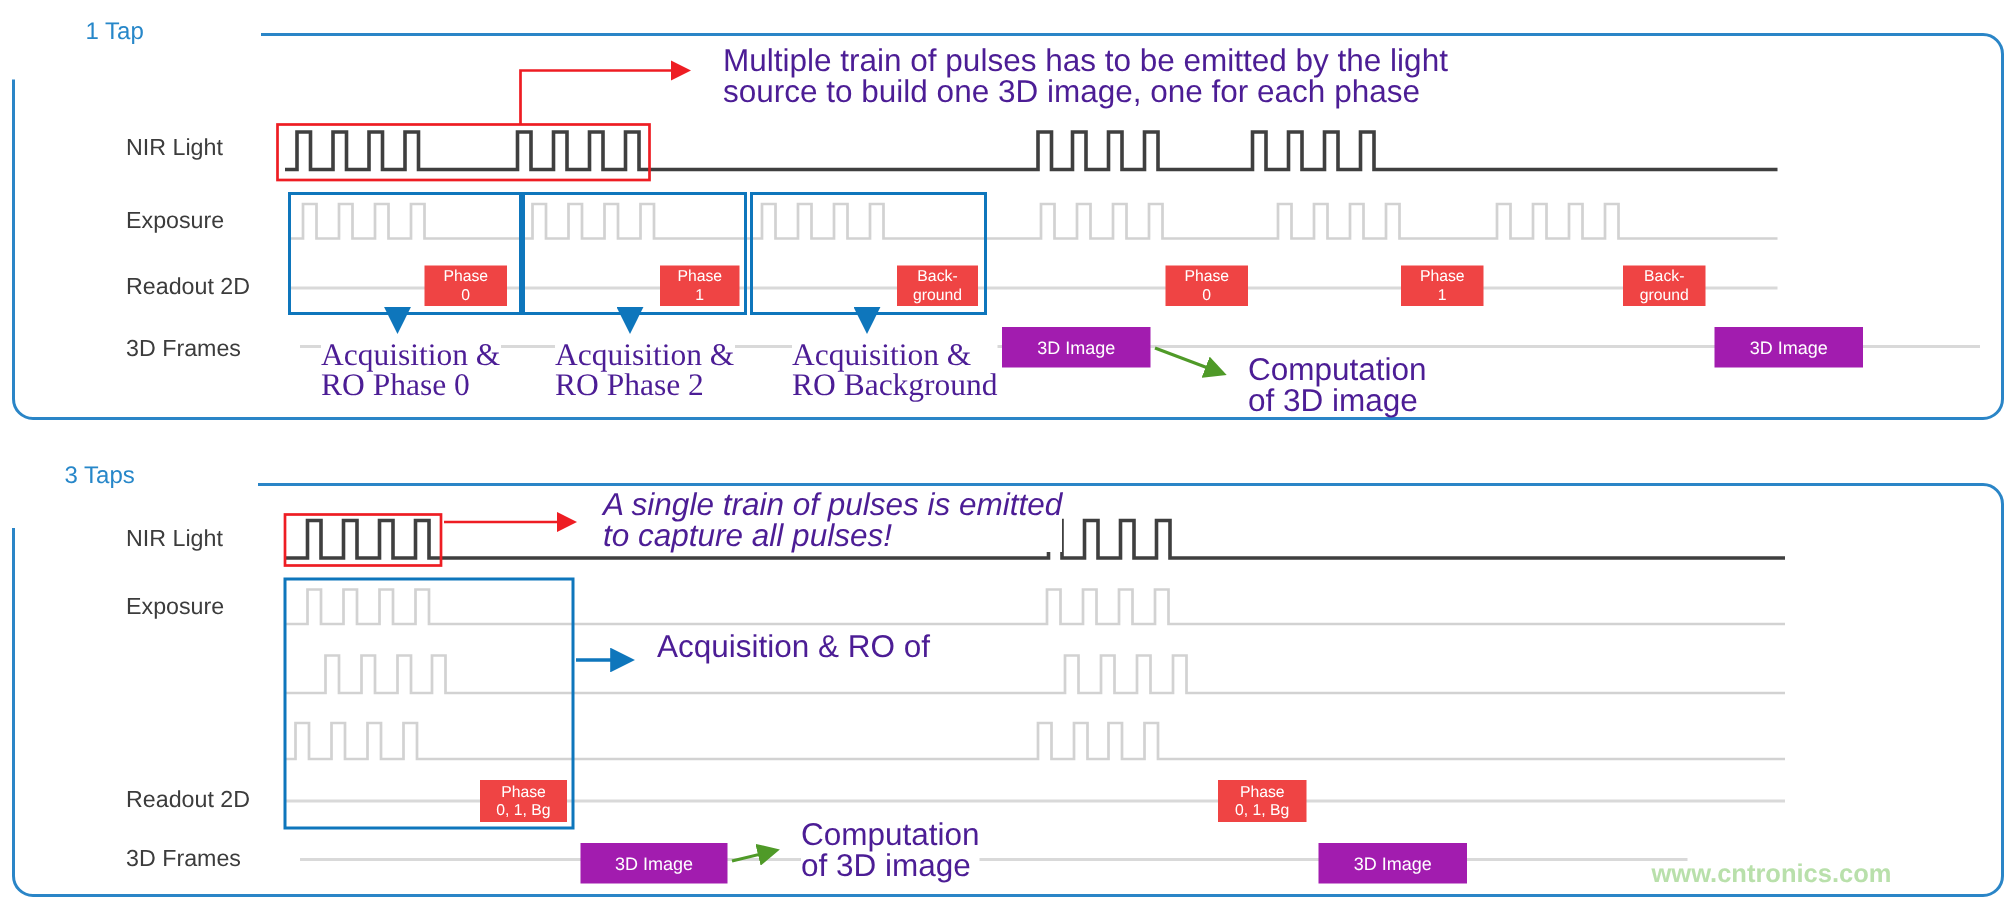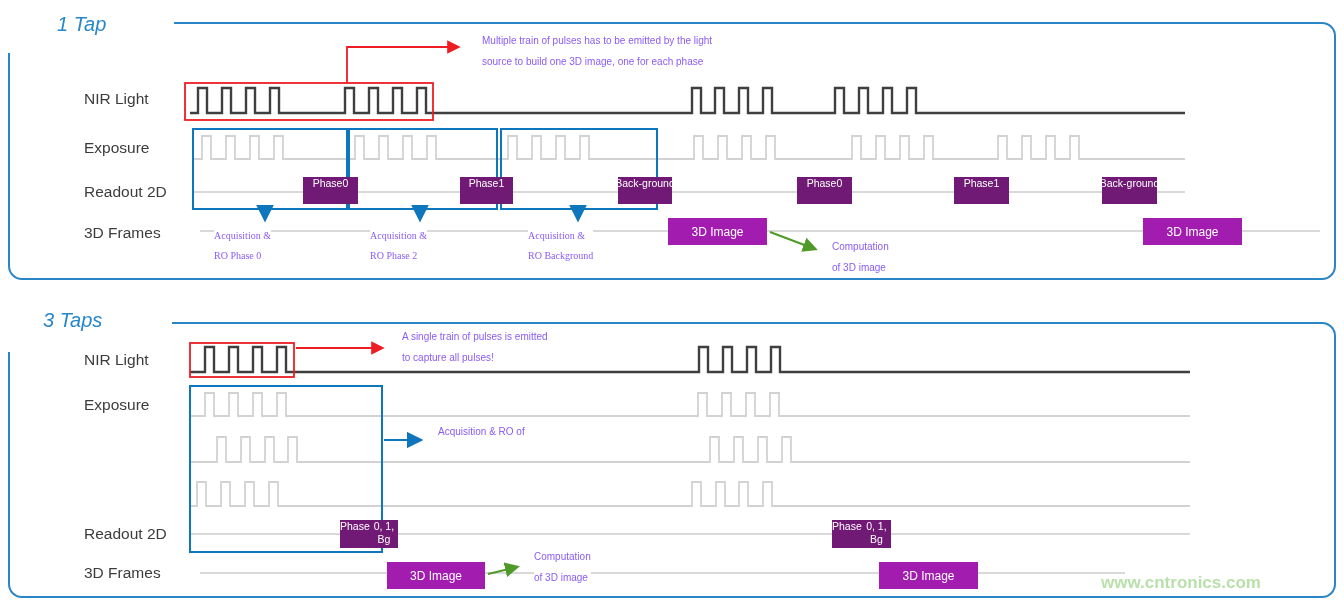--- a/index.html
+++ b/index.html
@@ -2,28 +2,28 @@
 <html><head>
 <meta charset="utf-8">
 <style>
   html,body{margin:0;padding:0;background:#fff;}
   #stage{
     position:relative;width:1344px;height:606px;background:#ffffff;
     font-family:"Liberation Sans", sans-serif;color:#3f3f3f;overflow:hidden;
   }
   .panel{position:absolute;border:2px solid #2a85c7;border-radius:14px;background:transparent;}
   .panel-mask{position:absolute;background:#ffffff;}
-  .panel-title{position:absolute;font-size:20px;color:#2787c9;white-space:nowrap;font-style:italic;}
+  .panel-title{position:absolute;font-size:16px;color:#2787c9;white-space:nowrap;}
   .row-label{position:absolute;font-size:15.5px;color:#3c3c3c;white-space:nowrap;}
   svg.layer{position:absolute;left:0;top:0;}
-  .note{position:absolute;font-size:10px;line-height:21px;color:#8b5cf6;white-space:nowrap;background:#ffffff;}
+  .note{position:absolute;font-size:21px;line-height:21px;color:#4c1d95;white-space:nowrap;background:#ffffff;}
   .note.tight{line-height:20px;font-family:Liberation Serif, serif;}
   .tag{
-    position:absolute;background:#701a75;color:#ffffff;text-align:center;
-    font-size:10.5px;line-height:12.5px;display:flex;flex-direction:row;justify-content:center;margin-left:20px;
+    position:absolute;background:#ef4444;color:#ffffff;text-align:center;
+    font-size:10.5px;line-height:12.5px;display:flex;flex-direction:column;justify-content:center;
   }
   .frame-box{
     position:absolute;background:#a21caf;color:#ffffff;text-align:center;
     font-size:12px;display:flex;align-items:center;justify-content:center;white-space:nowrap;
   }
   .watermark{position:absolute;font-size:17px;color:#b9e0ab;white-space:nowrap;}
 </style>
 </head>
 <body>
 
@@ -138,21 +138,21 @@
     <span>1</span>
   </div>
   <div class="tag" style="left:1082px;top:177px;width:55px;height:27px;">
     <span>Back-</span>
     <span>ground</span>
   </div>
 
   <div class="frame-box" style="left:668px;top:218px;width:99px;height:27px;">3D Image</div>
   <div class="frame-box" style="left:1143px;top:218px;width:99px;height:27px;">3D Image</div>
 
-  <div class="note" style="left:402px;top:326px;">
+  <div class="note" style="left:402px;top:326px;font-style:italic;">
     <div>A single train of pulses is emitted</div>
     <div>to capture all pulses!</div>
   </div>
   <div class="note" style="left:438px;top:421px;">
     <div>Acquisition &amp; RO of</div>
   </div>
   <div class="note" style="left:534px;top:546px;">
     <div>Computation</div>
     <div>of 3D image</div>
   </div>

